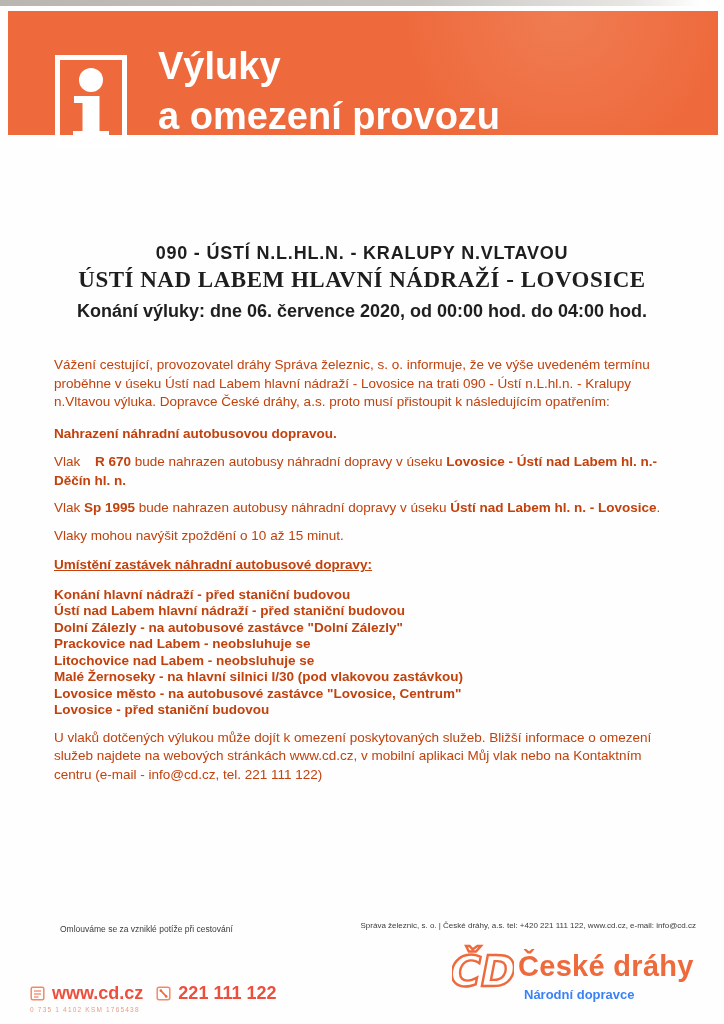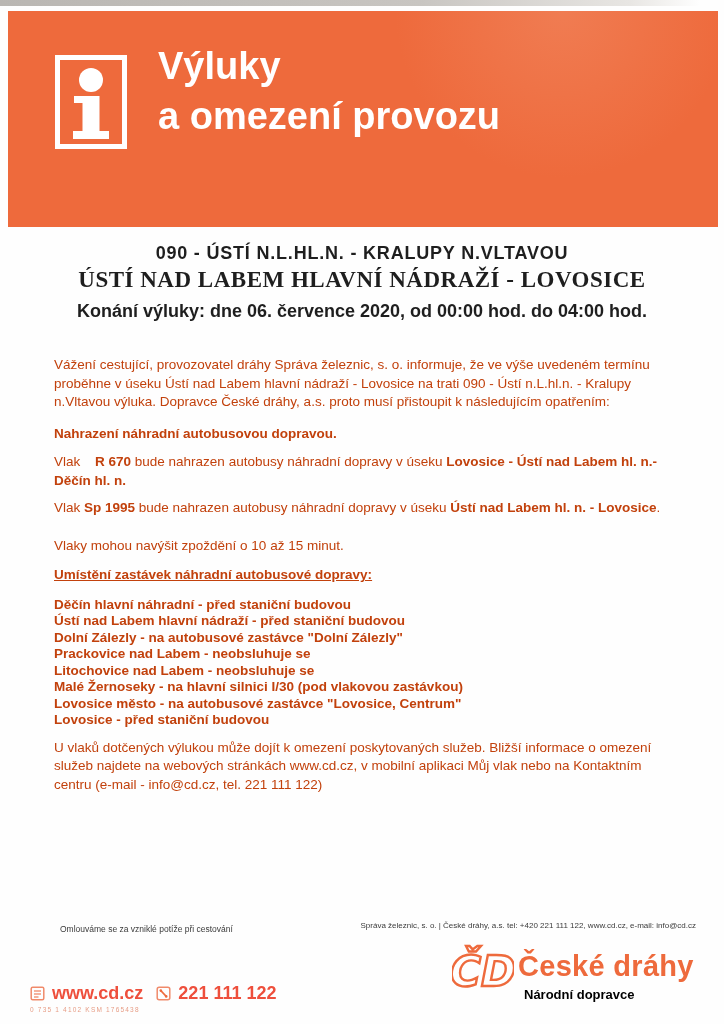--- a/index.html
+++ b/index.html
@@ -8,21 +8,21 @@
     background:#fefefe;
     font-family:"Liberation Sans",sans-serif;
     -webkit-font-smoothing:antialiased;
   }
   .scan-edge{
     position:absolute;top:0;left:0;width:700px;height:6px;
     background:linear-gradient(90deg,#b9b6b2 0%,#c8c5c1 60%,#e8e6e3 90%,#fefefe 100%);
   }
   
   .band{
-    position:absolute;left:8px;right:6px;top:11px;height:216px;
+    position:absolute;left:8px;right:6px;top:11px;height:124px;
     background:radial-gradient(circle at 78% 0%, #f07c52 0%, #ee6a3c 28%);
     padding-left:24px;
   }
   .info-box{
     position:absolute;left:47px;top:44px;width:72px;height:94px;
     border:5px solid #ffffff;box-sizing:border-box;
   }
   .info-box .i-dot{position:absolute;left:50%;top:8px;transform:translateX(-50%);
     width:24px;height:24px;border-radius:50%;background:#fff;}
   .info-box .i-stem{position:absolute;left:50%;top:36px;transform:translateX(-50%);
@@ -46,21 +46,21 @@
   }
   .content p{margin:0 0 13px 0;}
   .bold{font-weight:bold;}
   .stops-heading{font-weight:bold;text-decoration:underline;margin-bottom:12px !important;}
   .stops{font-weight:bold;line-height:16.5px;margin-bottom:10px;}
   
   .apology{position:absolute;left:60px;top:924px;font-size:8.5px;color:#3a3a3a;}
   .operator{position:absolute;right:28px;top:921px;font-size:8px;color:#3a3a3a;}
   .logo-icon{position:absolute;left:452px;top:942px;}
   .logo-name{position:absolute;left:518px;top:950px;font-size:29px;font-weight:bold;color:#ee6a3c;letter-spacing:0.3px;}
-  .logo-sub{position:absolute;left:524px;top:987px;font-size:13px;font-weight:600;color:#000000;}
+  .logo-sub{position:absolute;left:524px;top:987px;font-size:13px;font-weight:600;color:#3b82f6;}
   .contact-row{position:absolute;left:30px;top:983px;display:flex;align-items:center;gap:7px;
     font-size:18px;font-weight:bold;color:#ee4f3c;}
   .contact-row .num{color:#ee4f3c;}
   .print-code{position:absolute;left:30px;top:1006px;font-size:6.5px;color:#e79d86;letter-spacing:1.2px;}
   svg{display:block;}
 </style>
 </head>
 <body>
 
 <div>
@@ -83,25 +83,25 @@
   <section class="headings">
     <div class="h-route">090 - ÚSTÍ N.L.HL.N. - KRALUPY N.VLTAVOU</div>
     <div class="h-section">ÚSTÍ NAD LABEM HLAVNÍ NÁDRAŽÍ - LOVOSICE</div>
     <div class="h-date">Konání výluky: dne 06. července 2020, od 00:00 hod. do 04:00 hod.</div>
   </section>
 
   <section class="content">
     <p>Vážení cestující, provozovatel dráhy Správa železnic, s. o. informuje, že ve výše uvedeném termínu proběhne v úseku Ústí nad Labem hlavní nádraží - Lovosice na trati 090 - Ústí n.L.hl.n. - Kralupy n.Vltavou výluka. Dopravce České dráhy, a.s. proto musí přistoupit k následujícím opatřením:</p>
     <p class="bold" style="margin-bottom:10px;">Nahrazení náhradní autobusovou dopravou.</p>
     <p style="margin-bottom:9px;"><span>Vlak </span><span style="font-weight: bold; padding-left: 11px;">R 670</span><span> bude nahrazen autobusy náhradní dopravy v úseku </span><span style="font-weight: bold;">Lovosice - Ústí nad Labem hl. n.- Děčín hl. n.</span></p>
-    <p style="margin-bottom:19px;"><span>Vlak </span><span style="font-weight: bold;">Sp 1995</span><span> bude nahrazen autobusy náhradní dopravy v úseku </span><span style="font-weight: bold;">Ústí nad Labem hl. n. - Lovosice</span><span>.</span></p>
+    <p style="margin-bottom:9px;"><span>Vlak </span><span style="font-weight: bold;">Sp 1995</span><span> bude nahrazen autobusy náhradní dopravy v úseku </span><span style="font-weight: bold;">Ústí nad Labem hl. n. - Lovosice</span><span>.</span></p>
     <p style="margin-bottom:11px;">Vlaky mohou navýšit zpoždění o 10 až 15 minut.</p>
     <p class="stops-heading">Umístění zastávek náhradní autobusové dopravy:</p>
     <div class="stops">
-      <div>Děčín hlavní náhradní - před staniční budovou</div>
+      <div>Konání hlavní nádraží - před staniční budovou</div>
       <div>Ústí nad Labem hlavní nádraží - před staniční budovou</div>
       <div>Dolní Zálezly - na autobusové zastávce "Dolní Zálezly"</div>
       <div>Prackovice nad Labem - neobsluhuje se</div>
       <div>Litochovice nad Labem - neobsluhuje se</div>
       <div>Malé Žernoseky - na hlavní silnici I/30 (pod vlakovou zastávkou)</div>
       <div>Lovosice město - na autobusové zastávce "Lovosice, Centrum"</div>
       <div>Lovosice - před staniční budovou</div>
     </div>
     <p>U vlaků dotčených výlukou může dojít k omezení poskytovaných služeb. Bližší informace o omezení služeb najdete na webových stránkách www.cd.cz, v mobilní aplikaci Můj vlak nebo na Kontaktním centru (e-mail - info@cd.cz, tel. 221 111 122)</p>
   </section>

